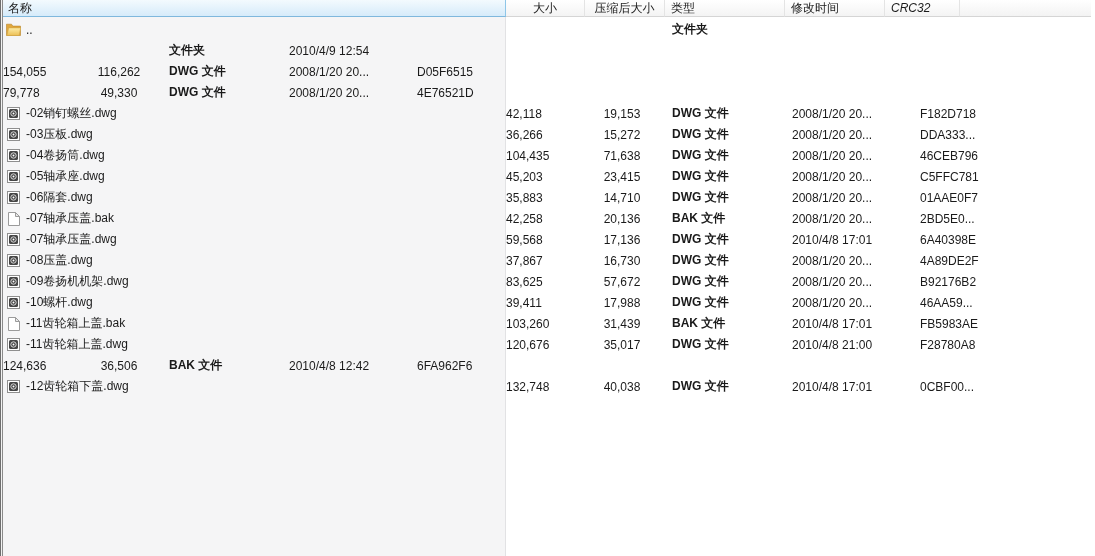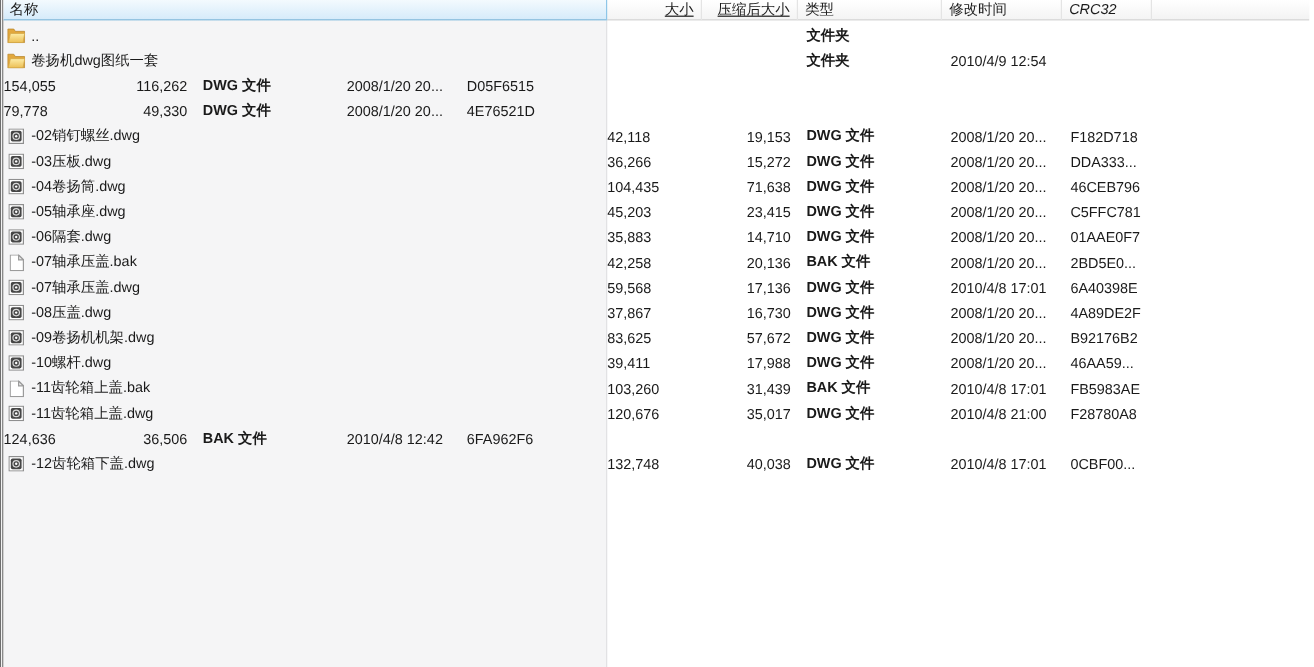--- a/index.html
+++ b/index.html
@@ -38,21 +38,21 @@
     white-space:nowrap;
     overflow:hidden;
     cursor:default;
   }
   .hcell.sorted{
     background:linear-gradient(#f3fafe,#d6ebfa);
     border-right:1px solid #8ec6e8;
     border-bottom:1px solid #7fb8dd;
     padding-left:5px;
   }
-  .hcell.right{text-align:right;text-decoration:underline;}
+  .hcell.right{text-align:center;}
   .h-filler{
     flex:1;
     border-right:none;
     border-bottom:1px solid #d5d5d5;
     height:17px;box-sizing:border-box;
     background:linear-gradient(#ffffff,#f3f3f3);
   }
   .w-name{width:503px;}
   .w-size{width:79px;}
   .w-packed{width:80px;}
@@ -65,24 +65,24 @@
   .row{
     display:flex;height:21px;align-items:center;
   }
   .cell{box-sizing:border-box;white-space:nowrap;overflow:hidden;}
   .c-name{
     width:503px;display:flex;align-items:center;
     padding-left:3px;
   }
   .c-name .nm{margin-left:5px;}
   .c-size{width:79px;text-align:left;padding-right:6px;}
-  .c-packed{width:80px;text-align:right;padding-right:6px;}
+  .c-packed{width:80px;text-align:center;padding-right:6px;}
   .c-type{width:120px;padding-left:7px;font-weight:bold;}
   .c-mod{width:100px;padding-left:7px;}
-  .c-crc{width:75px;padding-left:7px;}
+  .c-crc{width:75px;padding-left:7px;margin-left:28px;}
   .icon{
     width:15px;height:15px;flex:0 0 15px;
     display:inline-flex;align-items:center;justify-content:center;
   }
 </style>
 </head>
 <body>
 
 <div class="window">
   <div class="left-edge"></div>
@@ -115,35 +115,20 @@
           </span>
           <span class="nm">..</span>
         </div>
         <div class="cell c-size"></div>
         <div class="cell c-packed"></div>
         <div class="cell c-type">文件夹</div>
         <div class="cell c-mod"></div>
         <div class="cell c-crc"></div>
       </div>
       <div class="row">
-        <div class="cell c-name">
-          <span class="icon">
-            <svg width="15" height="13" viewBox="0 0 15 13">
-              <defs>
-                <linearGradient id="fg" x1="0" y1="0" x2="0" y2="1">
-                  <stop offset="0" stop-color="#fdeca6"></stop>
-                  <stop offset="1" stop-color="#ecbf55"></stop>
-                </linearGradient>
-              </defs>
-              <path d="M0.5 1.2 h5 l1.3 1.9 h7.7 v9.4 h-14 z" fill="#e2a83d" stroke="#b5832a" stroke-width="0.6"></path>
-              <path d="M0.9 12.5 L2.7 4.9 h11.9 L13.2 12.5 Z" fill="url(#fg)" stroke="#d2a644" stroke-width="0.6"></path>
-            </svg>
-          </span>
-          <span class="nm">卷扬机dwg图纸一套</span>
-        </div>
         <div class="cell c-size"></div>
         <div class="cell c-packed"></div>
         <div class="cell c-type">文件夹</div>
         <div class="cell c-mod">2010/4/9 12:54</div>
         <div class="cell c-crc"></div>
       </div>
       <div class="row">
         <div class="cell c-size">154,055</div>
         <div class="cell c-packed">116,262</div>
         <div class="cell c-type">DWG 文件</div>

